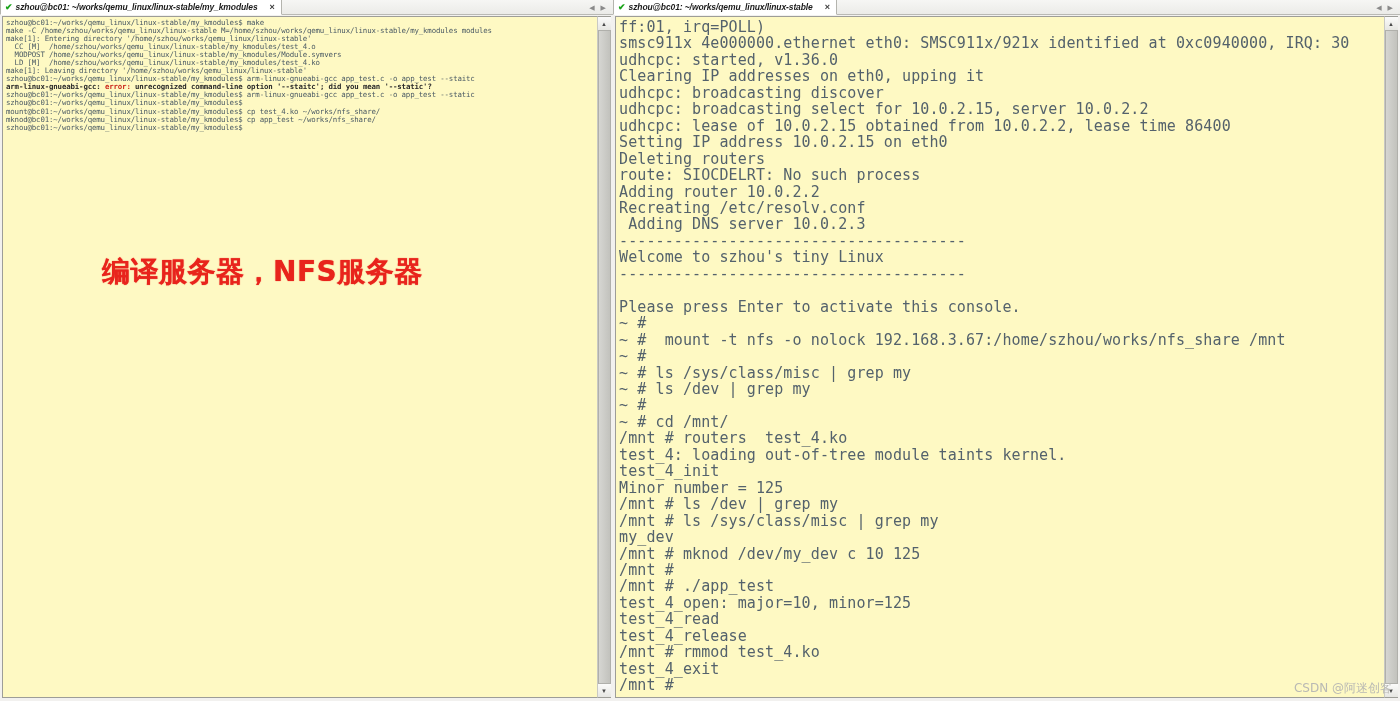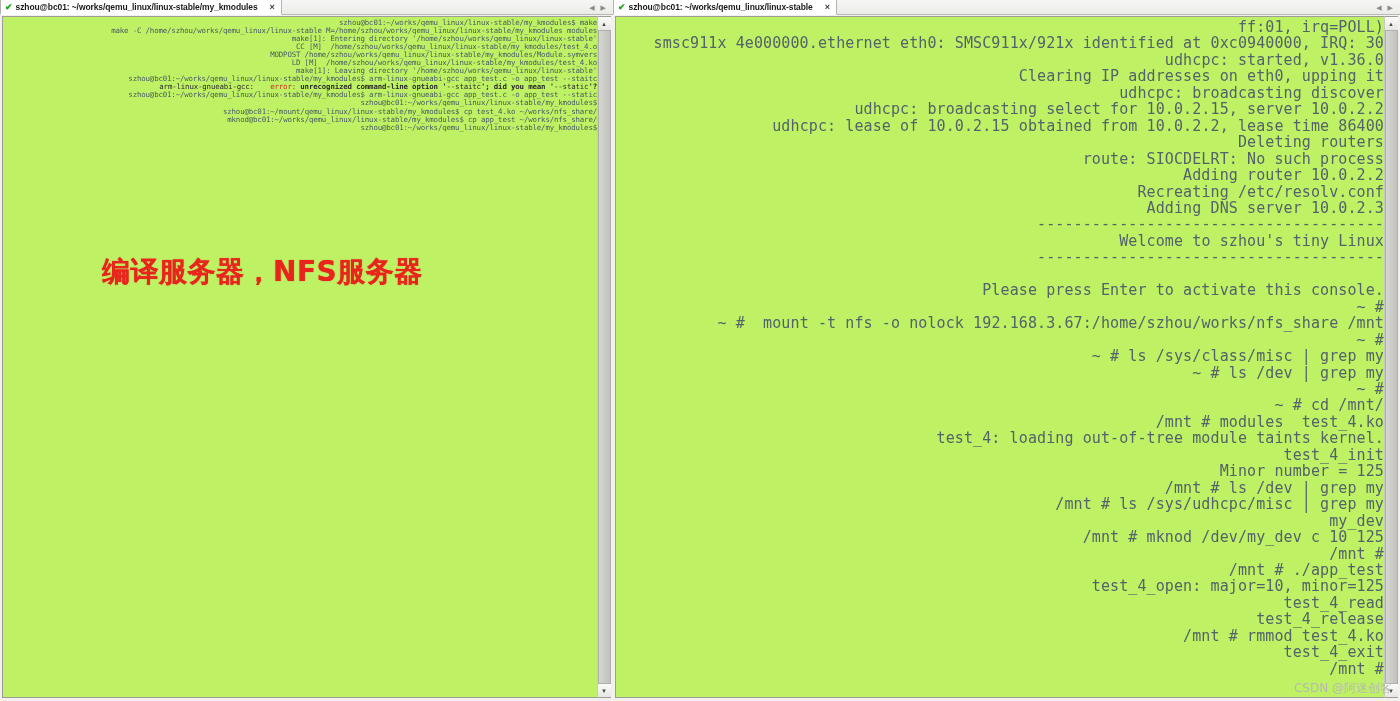--- a/index.html
+++ b/index.html
@@ -53,21 +53,21 @@
     height: 15px;
     line-height: 15px;
     font-weight: bold;
   }
   .tab .check {
     color: #19a319;
     font-size: 9px;
     line-height: 1;
     font-weight: bold;
   }
-  .tab .tab-title { font-weight: bold; letter-spacing: -0.1px; }
+  .tab .tab-title { font-weight: bold; letter-spacing: -0.1px; font-style: italic; }
   .tab .tab-close {
     margin-left: 9px;
     color: #3a3a3a;
     font-size: 9px;
     font-weight: bold;
     cursor: pointer;
   }
   .tabbar-spacer { flex: 1; }
   .tabbar-arrows {
     display: flex;
@@ -84,47 +84,46 @@
   
   .term-wrap {
     flex: 1;
     display: flex;
     flex-direction: row;
     padding: 1px 2px 3px 2px;
     min-height: 0;
   }
   .term {
     flex: 1;
-    background: #bef264;
+    background: #fef9c3;
     border: 1px solid #9d9d98;
     border-right: none;
     overflow: hidden;
     position: relative;
     min-width: 0;
-    text-align: right;
   }
   .term-inner {
     padding: 2px 0 0 3px;
     position: relative;
     height: 100%;
   }
   .line {
     font-family: "DejaVu Sans Mono", monospace;
     white-space: pre;
     color: #4a5a64;
   }
   
   .term-left .line {
     font-size: 7.4px;
     line-height: 8.05px;
     letter-spacing: -0.15px;
   }
   .term-left .line.bold { font-weight: bold; color: #2b2b2b; }
-  .term-left .err { color: #cc2a1e; font-weight: normal; margin-left: 12px; }
-  .term-left .errword { color: #2b2b2b; font-weight: normal; }
+  .term-left .err { color: #cc2a1e; font-weight: bold; }
+  .term-left .errword { color: #2b2b2b; font-weight: bold; }
 
   
   .term-right .line {
     font-size: 15px;
     line-height: 16.45px;
     color: #54626c;
     letter-spacing: 0.1px;
   }
 
   
@@ -200,21 +199,21 @@
             <div class="line">make -C /home/szhou/works/qemu_linux/linux-stable M=/home/szhou/works/qemu_linux/linux-stable/my_kmodules modules</div>
             <div class="line">make[1]: Entering directory '/home/szhou/works/qemu_linux/linux-stable'</div>
             <div class="line">  CC [M]  /home/szhou/works/qemu_linux/linux-stable/my_kmodules/test_4.o</div>
             <div class="line">  MODPOST /home/szhou/works/qemu_linux/linux-stable/my_kmodules/Module.symvers</div>
             <div class="line">  LD [M]  /home/szhou/works/qemu_linux/linux-stable/my_kmodules/test_4.ko</div>
             <div class="line">make[1]: Leaving directory '/home/szhou/works/qemu_linux/linux-stable'</div>
             <div class="line">szhou@bc01:~/works/qemu_linux/linux-stable/my_kmodules$ arm-linux-gnueabi-gcc app_test.c -o app_test --staitc</div>
             <div class="line bold"><span class="errword">arm-linux-gnueabi-gcc:</span><span class="err"> error:</span> unrecognized command-line option '<span class="errword">--staitc</span>'; did you mean '<span class="errword">--static</span>'?</div>
             <div class="line">szhou@bc01:~/works/qemu_linux/linux-stable/my_kmodules$ arm-linux-gnueabi-gcc app_test.c -o app_test --static</div>
             <div class="line">szhou@bc01:~/works/qemu_linux/linux-stable/my_kmodules$</div>
-            <div class="line">szhou@bc01:~/mount/qemu_linux/linux-stable/my_kmodules$ cp test_4.ko ~/works/nfs_share/</div>
+            <div class="line">mount@bc01:~/works/qemu_linux/linux-stable/my_kmodules$ cp test_4.ko ~/works/nfs_share/</div>
             <div class="line">mknod@bc01:~/works/qemu_linux/linux-stable/my_kmodules$ cp app_test ~/works/nfs_share/</div>
             <div class="line">szhou@bc01:~/works/qemu_linux/linux-stable/my_kmodules$</div>
           </div>
         <div class="annot" id="annot-left">编译服务器，NFS服务器</div>
       </div>
       <div class="vscroll scroll-left">
         <div class="sb-btn">▲</div>
         <div class="sb-track">
           <div class="sb-thumb"></div>
         </div>
@@ -241,43 +240,44 @@
     <div class="term-wrap">
       <div class="term term-right">
         <div class="term-inner" id="right-lines">
             <div class="line">ff:01, irq=POLL)</div>
             <div class="line">smsc911x 4e000000.ethernet eth0: SMSC911x/921x identified at 0xc0940000, IRQ: 30</div>
             <div class="line">udhcpc: started, v1.36.0</div>
             <div class="line">Clearing IP addresses on eth0, upping it</div>
             <div class="line">udhcpc: broadcasting discover</div>
             <div class="line">udhcpc: broadcasting select for 10.0.2.15, server 10.0.2.2</div>
             <div class="line">udhcpc: lease of 10.0.2.15 obtained from 10.0.2.2, lease time 86400</div>
+            <div class="line">Setting IP address 10.0.2.15 on eth0</div>
             <div class="line">Deleting routers</div>
             <div class="line">route: SIOCDELRT: No such process</div>
             <div class="line">Adding router 10.0.2.2</div>
             <div class="line">Recreating /etc/resolv.conf</div>
             <div class="line"> Adding DNS server 10.0.2.3</div>
             <div class="line">--------------------------------------</div>
             <div class="line">Welcome to szhou's tiny Linux</div>
             <div class="line">--------------------------------------</div>
             <div class="line"> </div>
             <div class="line">Please press Enter to activate this console.</div>
             <div class="line">~ #</div>
             <div class="line">~ #  mount -t nfs -o nolock 192.168.3.67:/home/szhou/works/nfs_share /mnt</div>
             <div class="line">~ #</div>
             <div class="line">~ # ls /sys/class/misc | grep my</div>
             <div class="line">~ # ls /dev | grep my</div>
             <div class="line">~ #</div>
             <div class="line">~ # cd /mnt/</div>
-            <div class="line">/mnt # modules  test_4.ko</div>
+            <div class="line">/mnt # routers  test_4.ko</div>
             <div class="line">test_4: loading out-of-tree module taints kernel.</div>
             <div class="line">test_4_init</div>
             <div class="line">Minor number = 125</div>
             <div class="line">/mnt # ls /dev | grep my</div>
-            <div class="line">/mnt # ls /sys/udhcpc/misc | grep my</div>
+            <div class="line">/mnt # ls /sys/class/misc | grep my</div>
             <div class="line">my_dev</div>
             <div class="line">/mnt # mknod /dev/my_dev c 10 125</div>
             <div class="line">/mnt #</div>
             <div class="line">/mnt # ./app_test</div>
             <div class="line">test_4_open: major=10, minor=125</div>
             <div class="line">test_4_read</div>
             <div class="line">test_4_release</div>
             <div class="line">/mnt # rmmod test_4.ko</div>
             <div class="line">test_4_exit</div>
             <div class="line">/mnt #</div>

